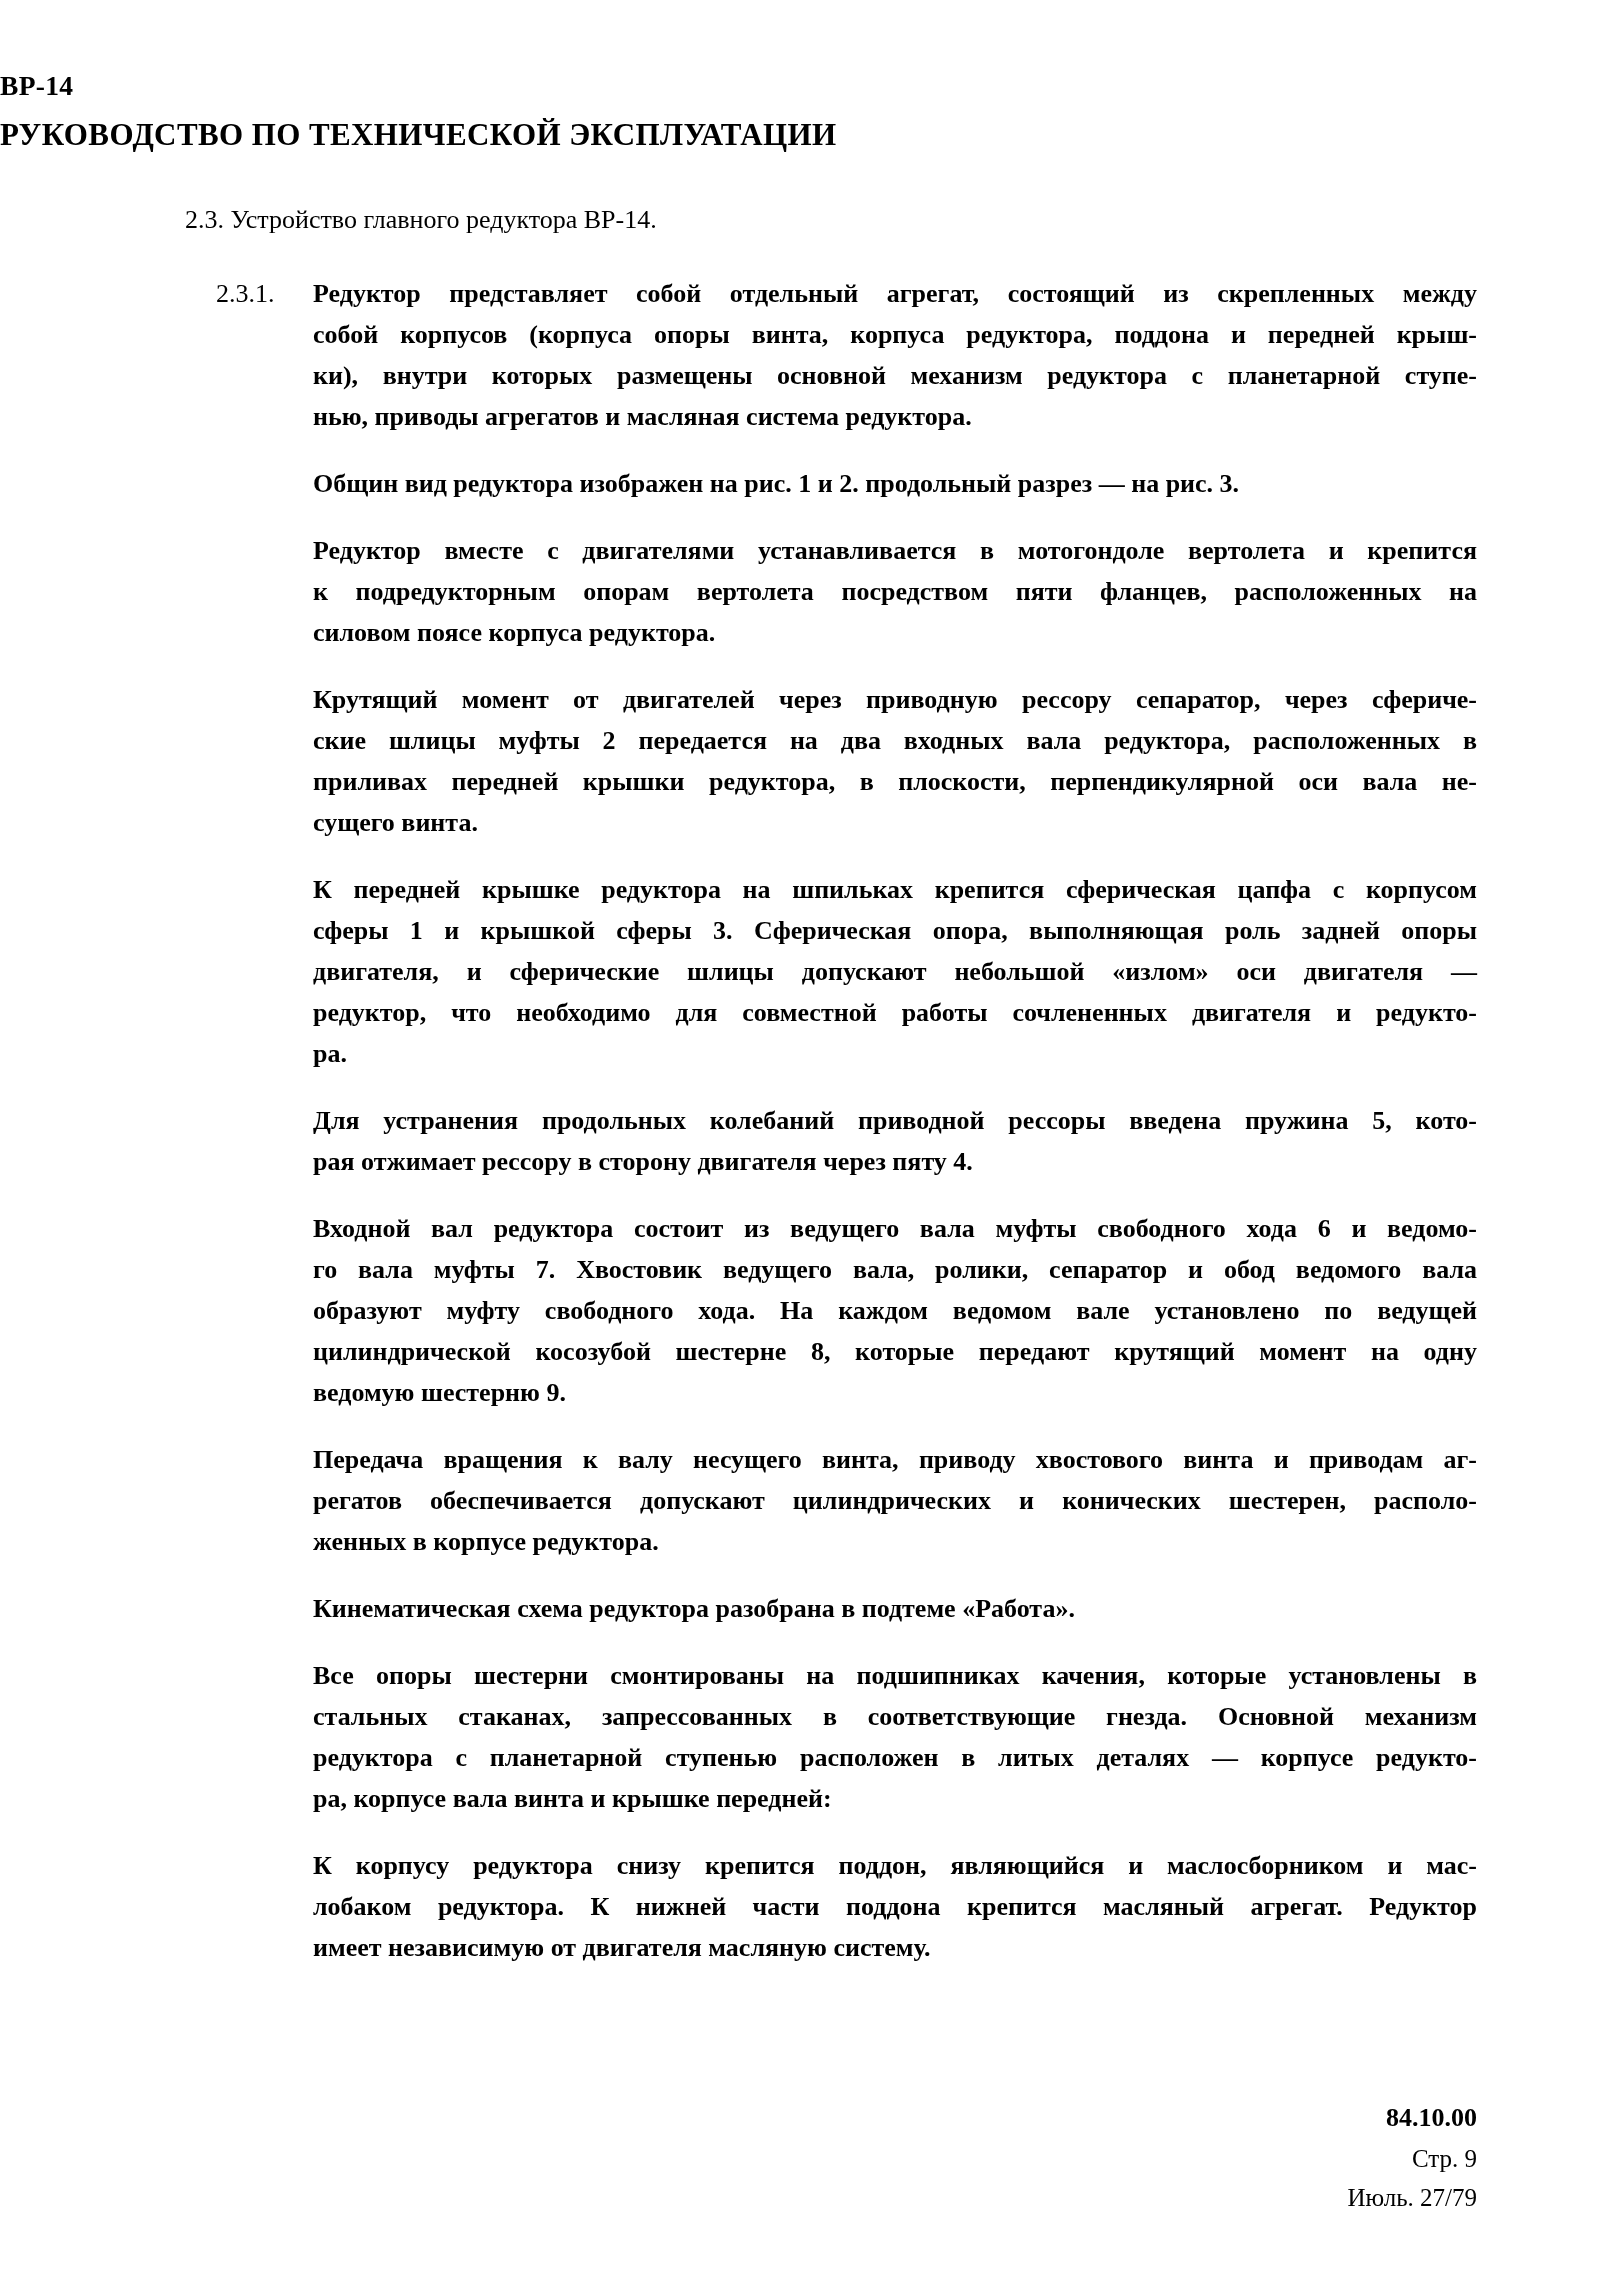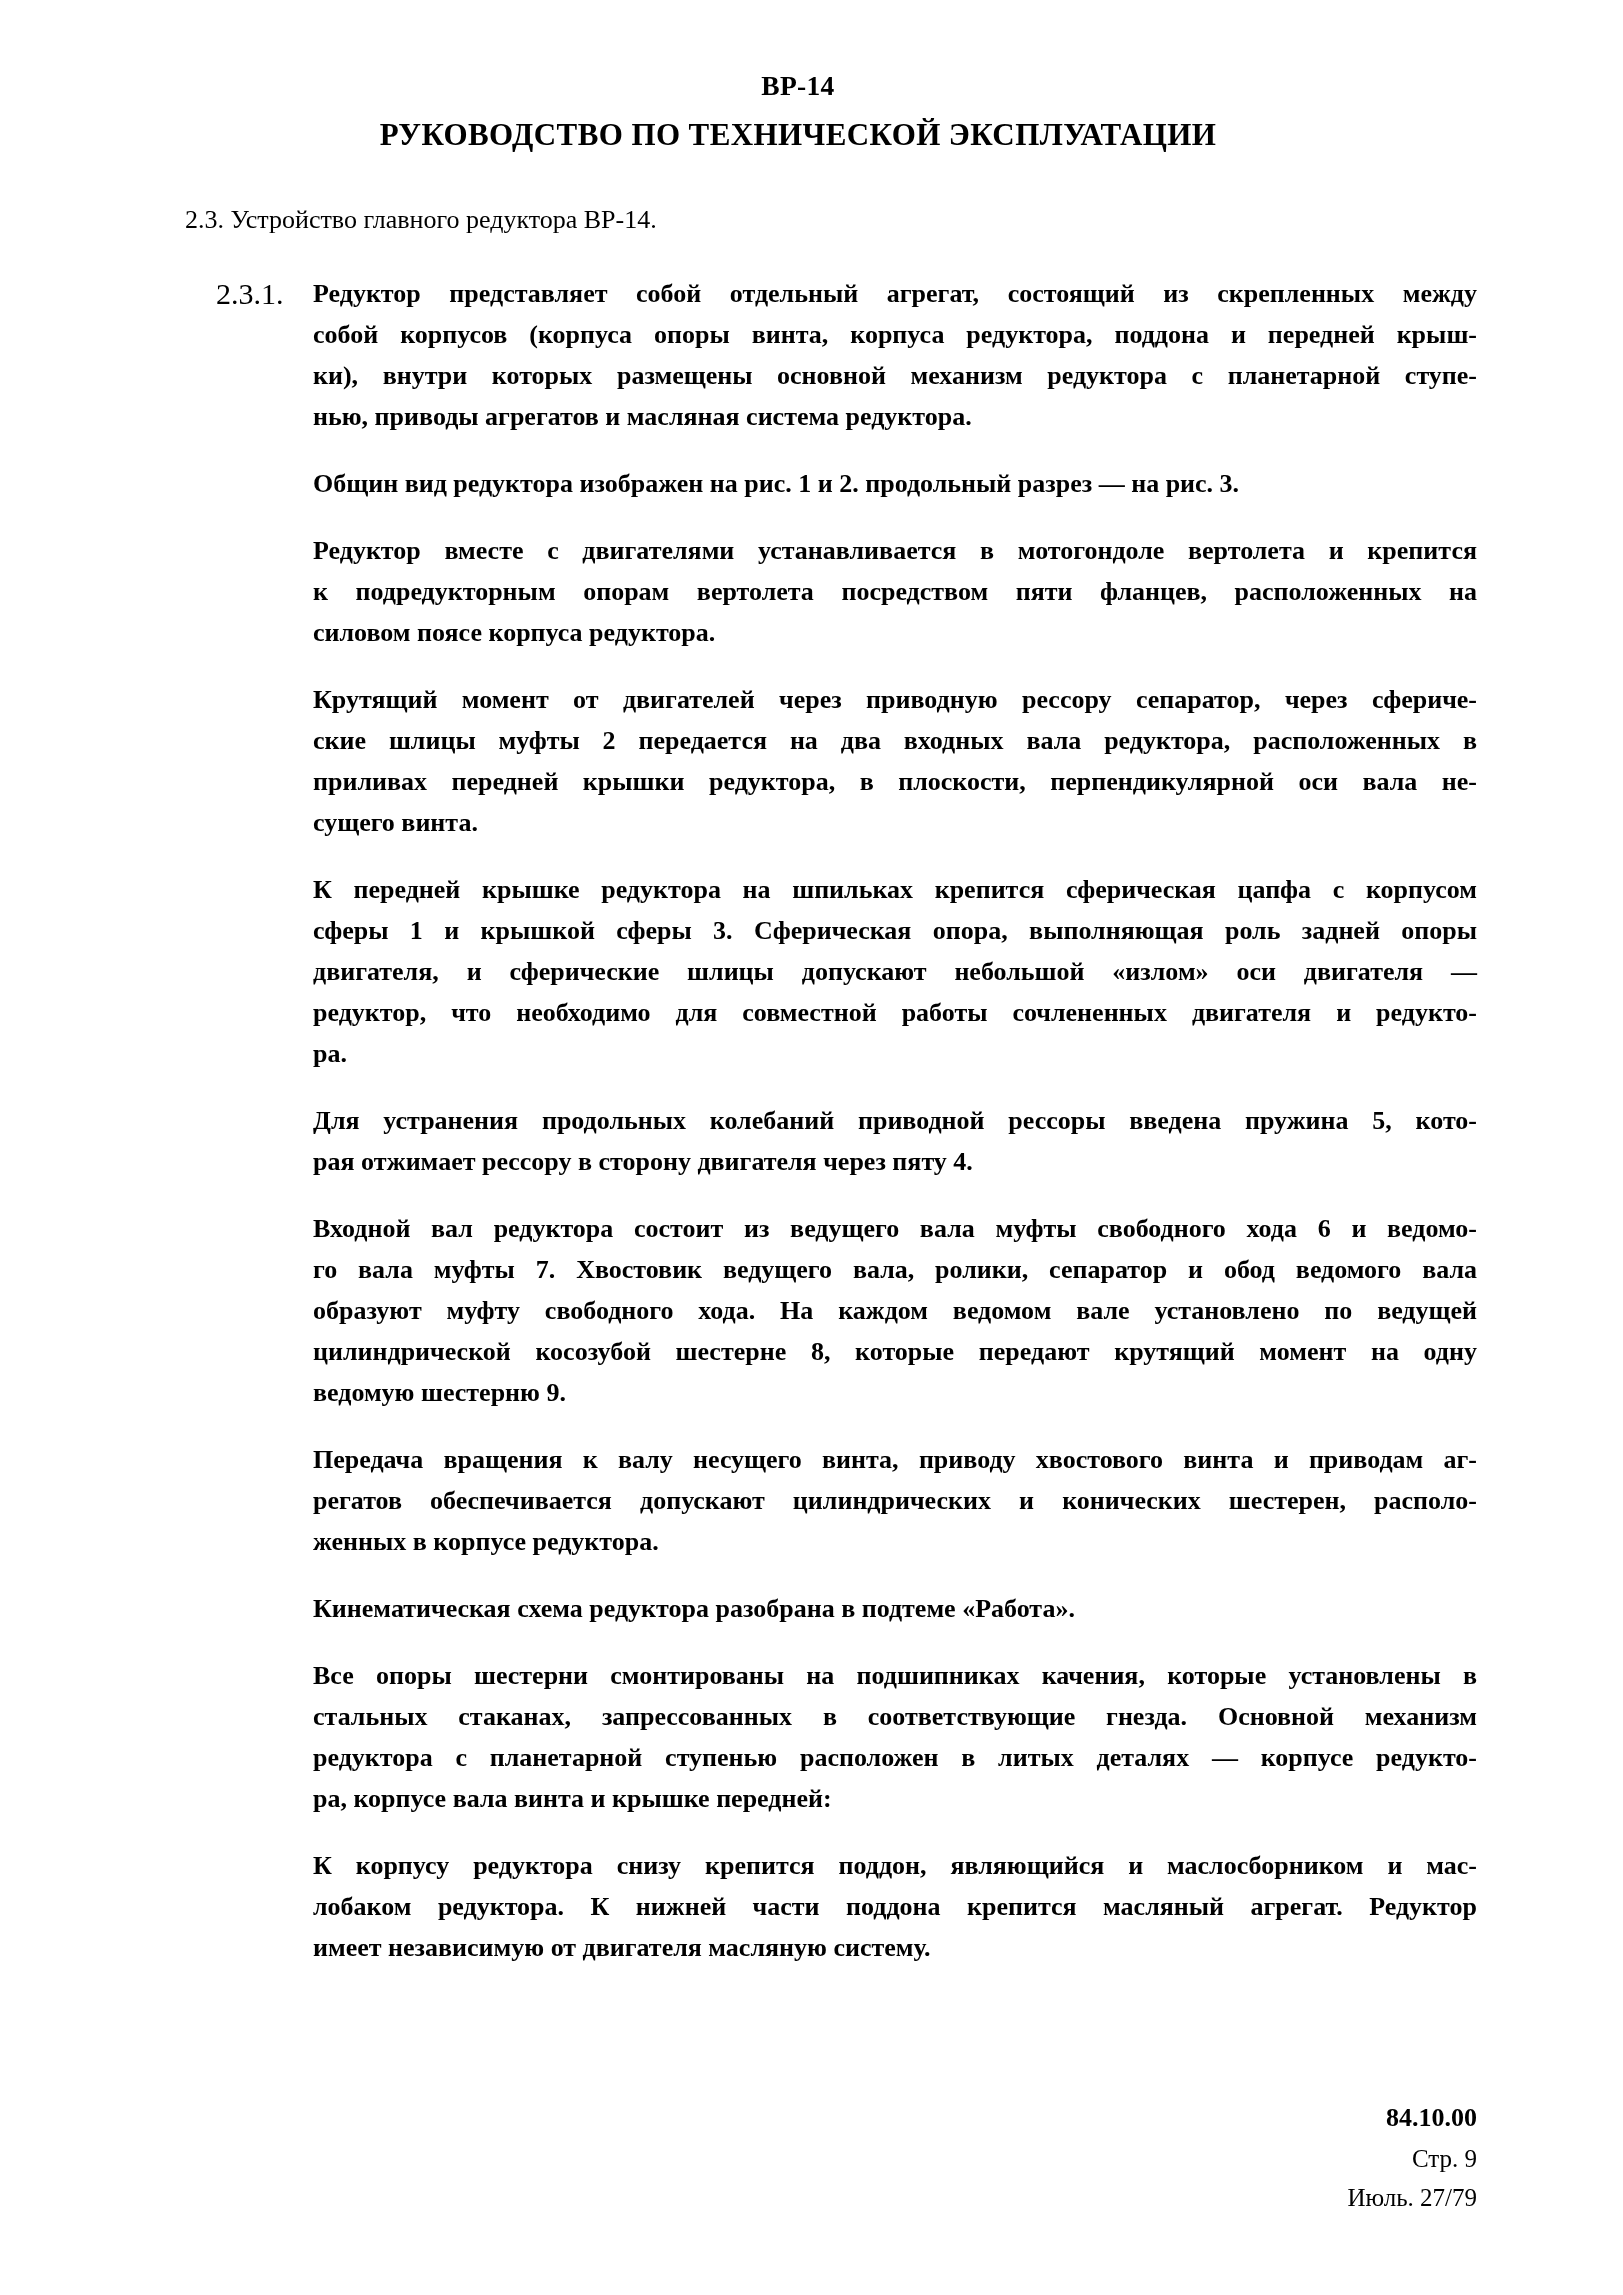--- a/index.html
+++ b/index.html
@@ -20,21 +20,21 @@
     box-sizing: border-box;
     overflow: hidden;
   }
 
   
   .doc-header {
     position: absolute;
     left: 0;
     top: 72px;
     width: 1596px;
-    text-align: center;
+    text-align: left;
   }
   .doc-title-code {
     font-size: 27.5px;
     font-weight: bold;
     letter-spacing: 0.3px;
     line-height: 1.0;
   }
   .doc-title-main {
     font-size: 31px;
     font-weight: bold;
@@ -58,21 +58,21 @@
     position: absolute;
     left: 216px;
     top: 273px;
     width: 1261px;
   }
   .clause-number {
     position: absolute;
     left: 0;
     top: 0;
     width: 97px;
-    font-size: 30px;
+    font-size: 26px;
     line-height: 41px;
     white-space: nowrap;
   }
 
   
   .body-block {
     position: absolute;
     left: 313px;
     top: 273px;
     width: 1164px;

